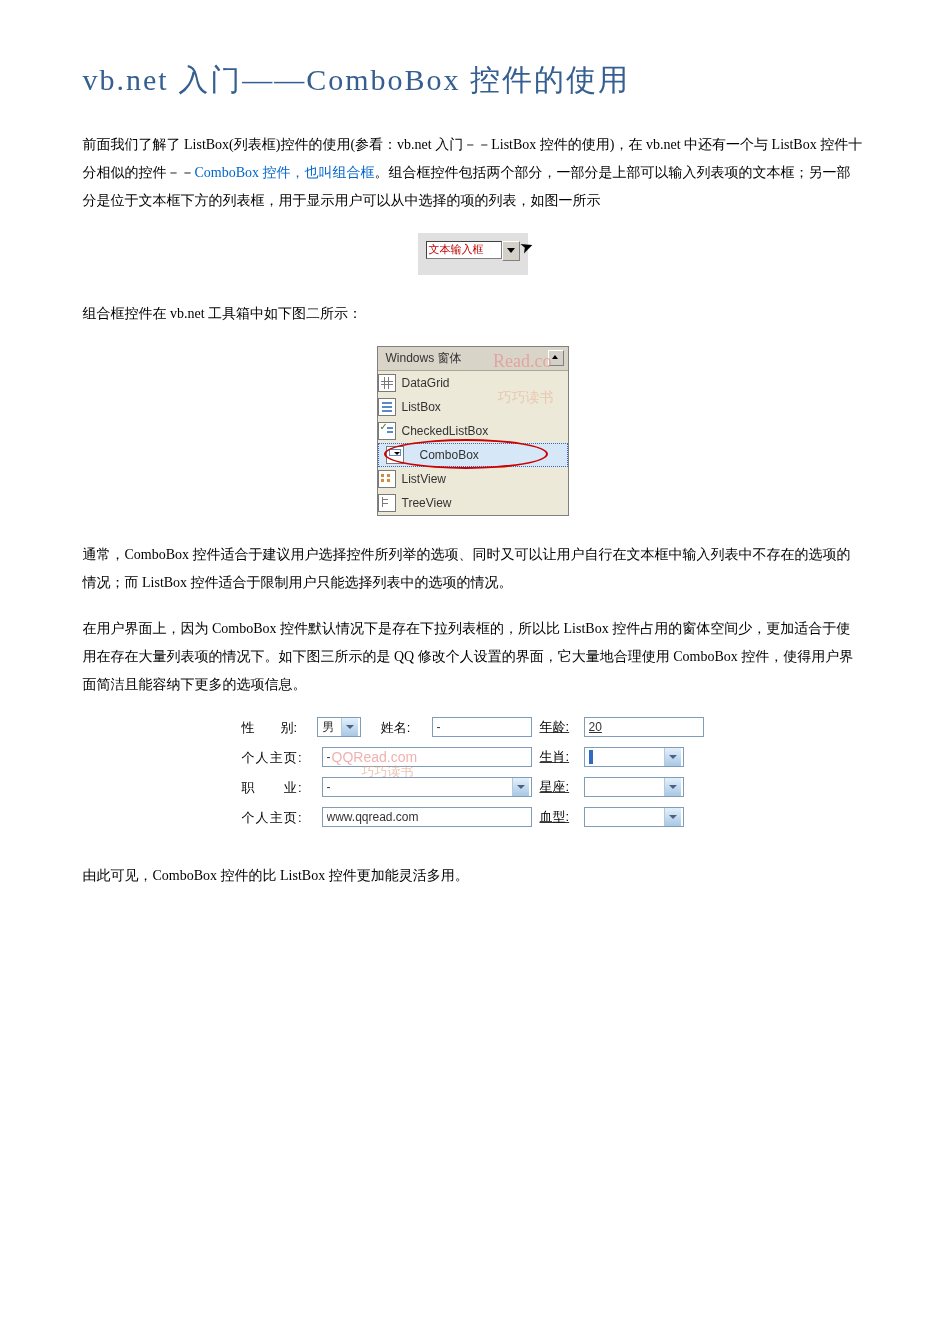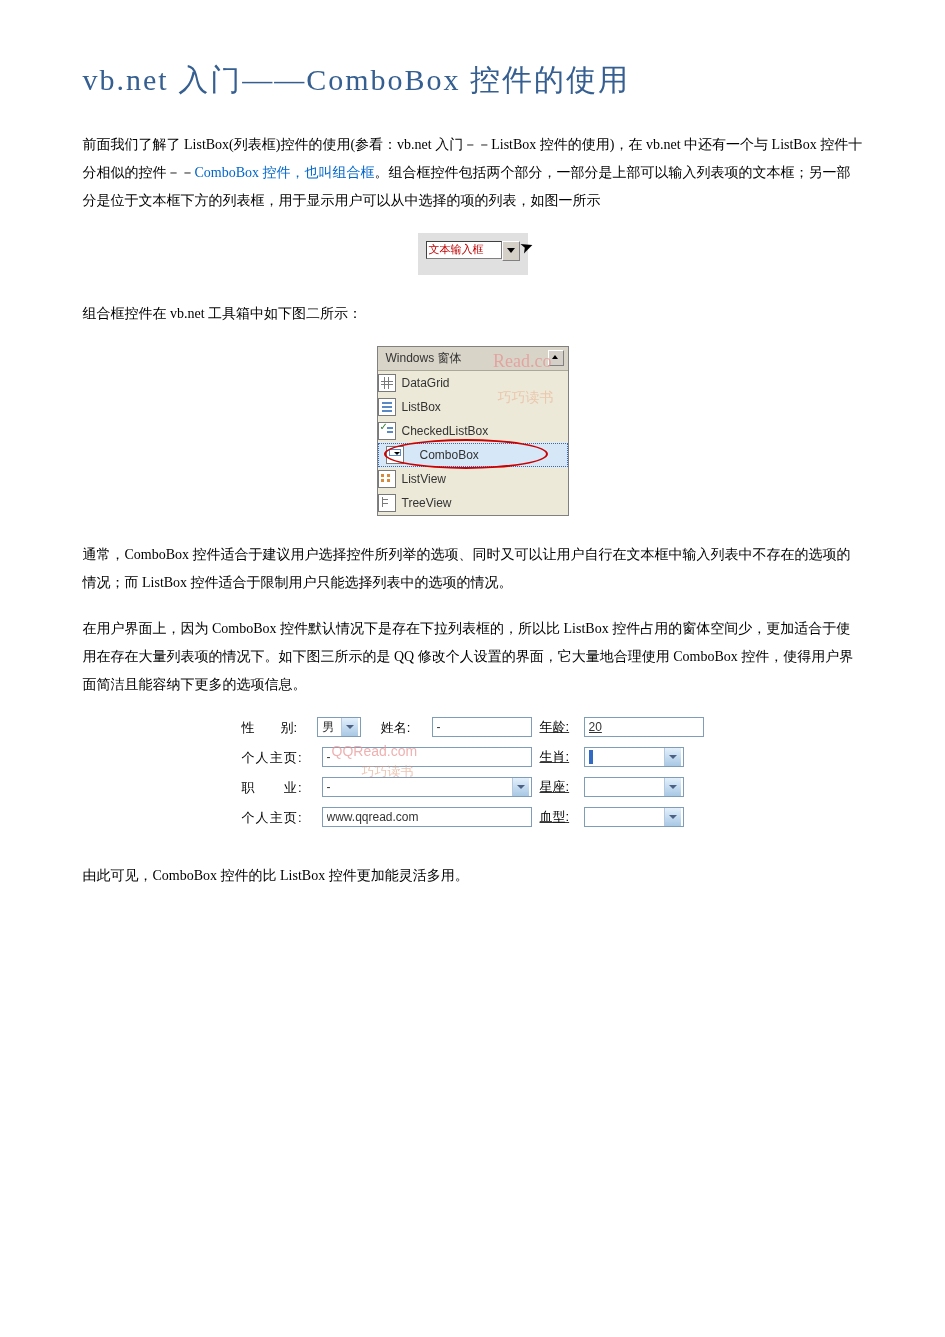--- a/index.html
+++ b/index.html
@@ -342,21 +342,21 @@
     position: relative;
     flex-shrink: 0;
   }
   .f-select-btn::after {
     content:""; position:absolute; top:7px; left:4px;
     border-left:4px solid transparent; border-right:4px solid transparent;
     border-top:4px solid #4d6185;
   }
   .sel-highlight { background: #316ac5; color: #fff; padding: 0 2px; }
   .fig3-wm1 {
-    position: absolute; left: 90px; top: 26px;
+    position: absolute; left: 90px; top: 32px;
     color: #e89090; font-size: 14px; opacity: 0.7; pointer-events:none;
     font-family: Arial, sans-serif;
   }
   .fig3-wm2 {
     position: absolute; left: 120px; top: 46px;
     color: #e0a080; font-size: 13px; opacity: 0.6; pointer-events:none;
     font-family: "SimSun", serif;
   }
   .fig3-wm3 {
     position: absolute; left: 90px; top: 62px;

